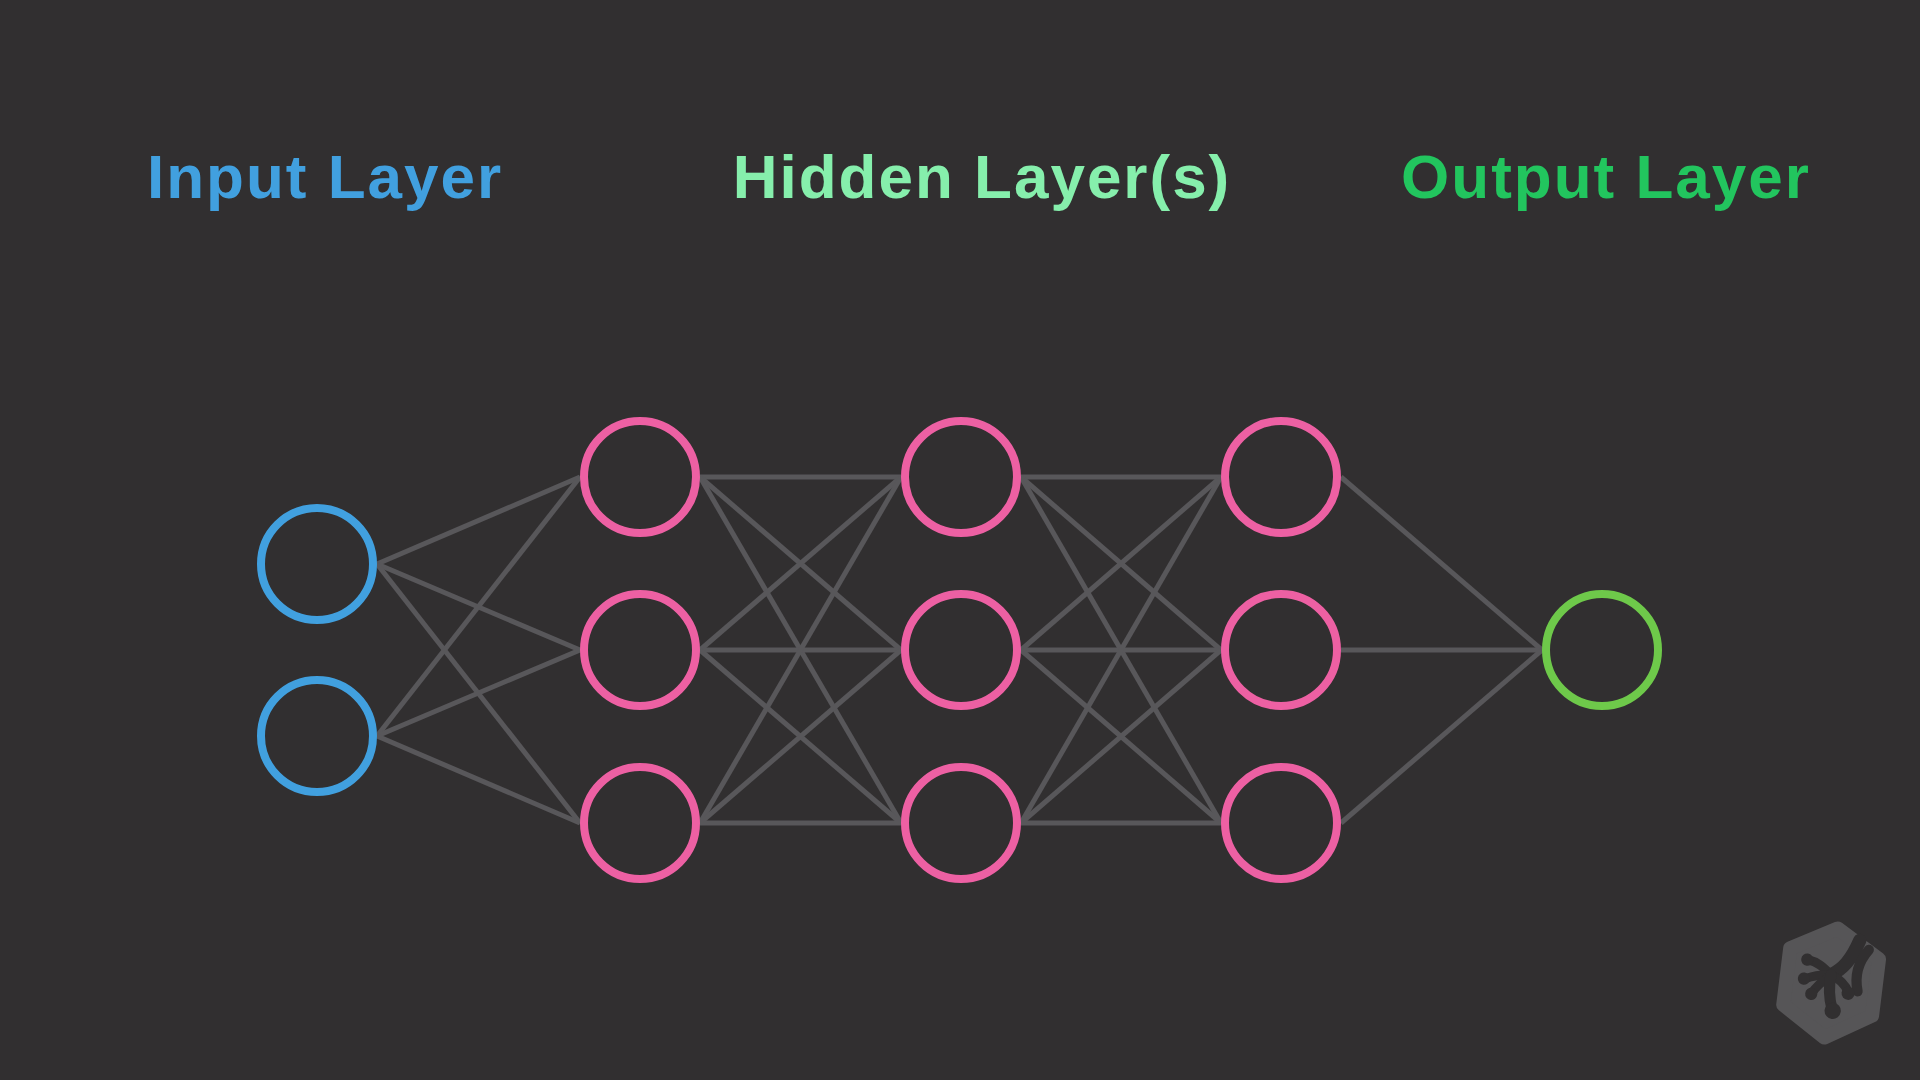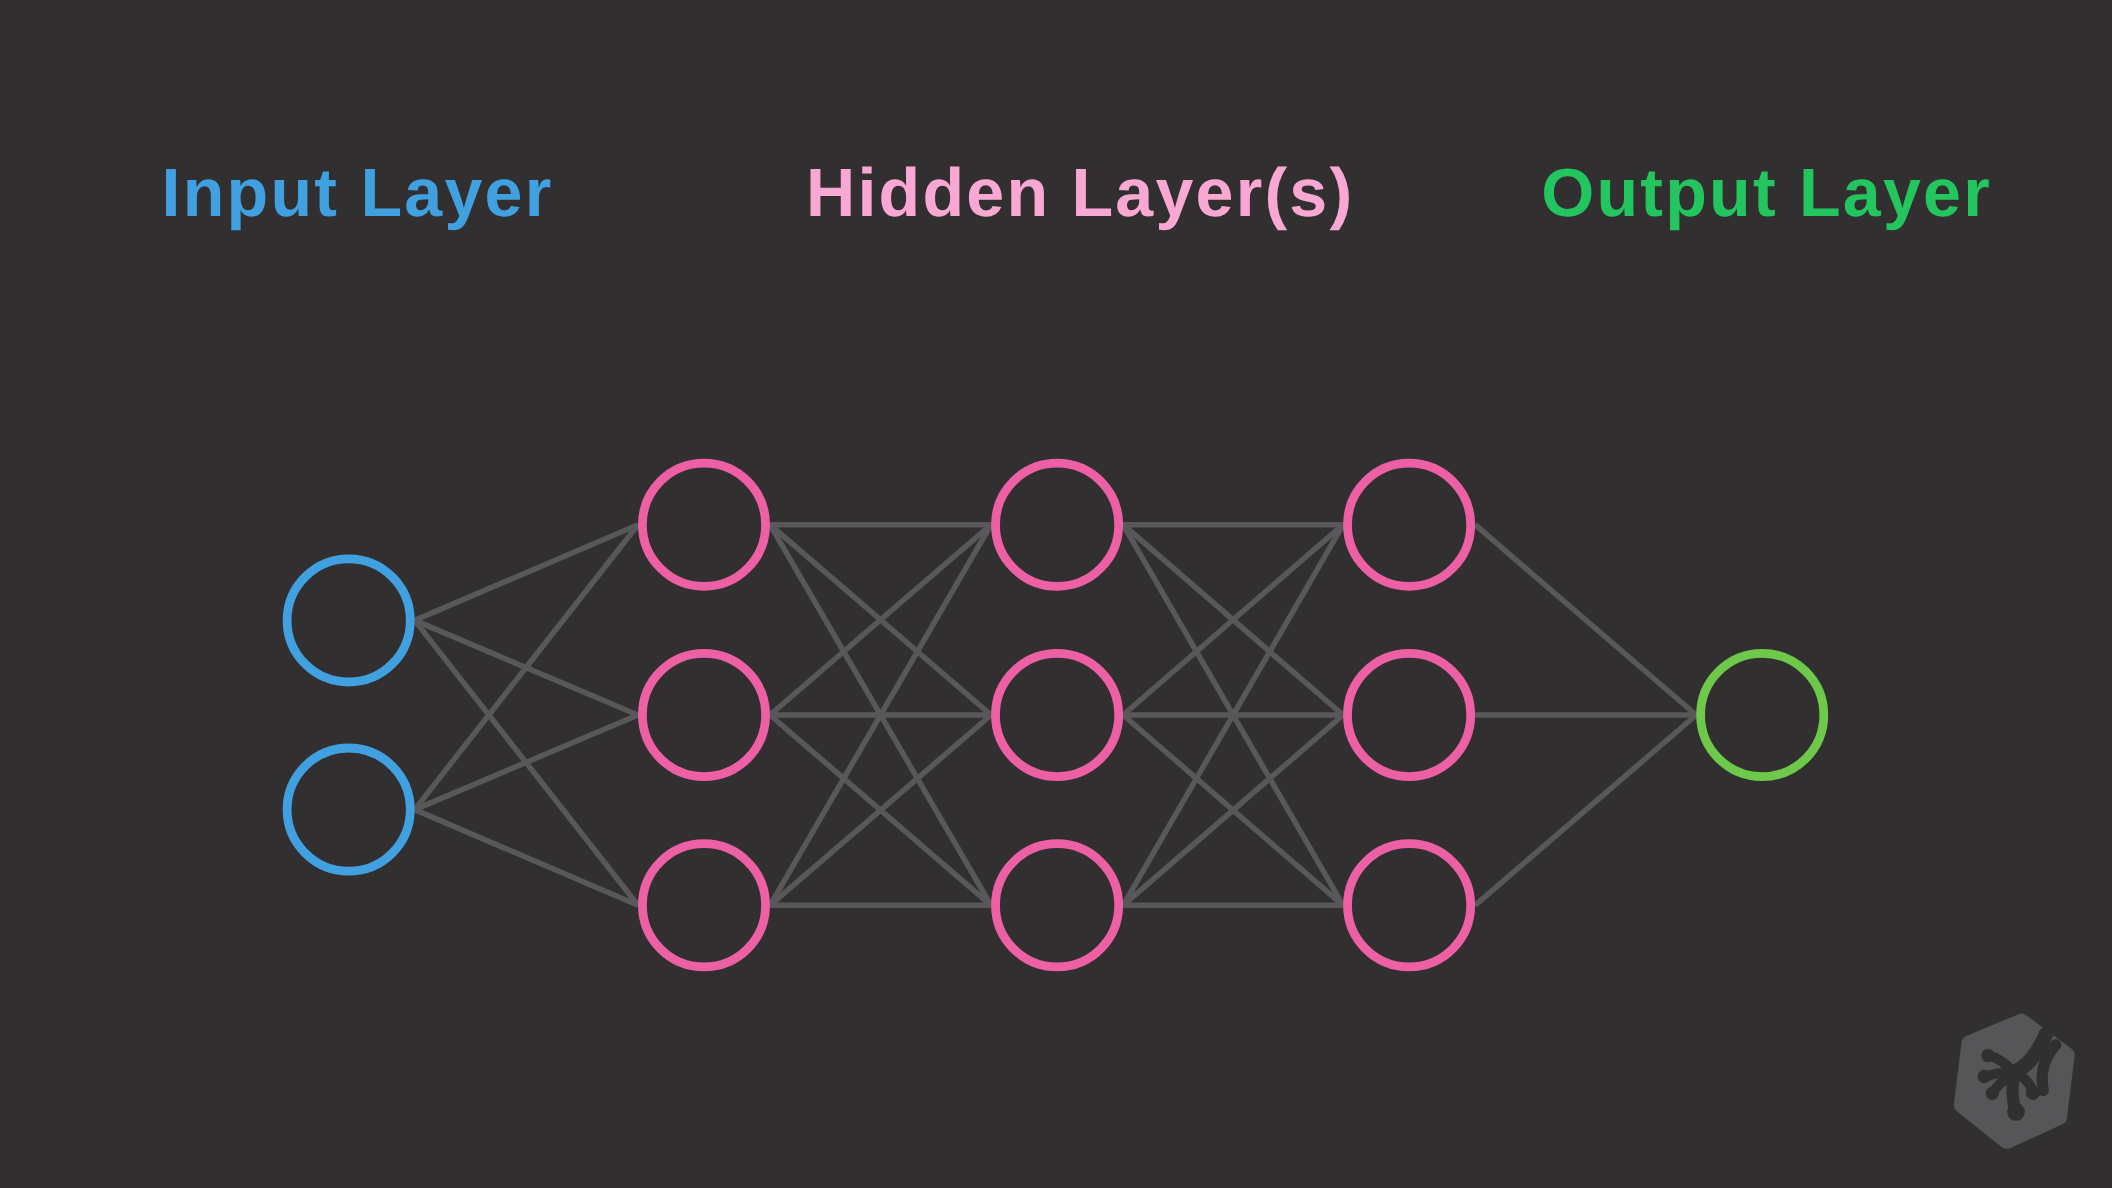--- a/index.html
+++ b/index.html
@@ -37,21 +37,21 @@
     position: absolute;
     transform: translate(-50%, -50%);
   }
 </style>
 </head>
 <body>
 
 <div class="stage">
 
   <span class="layer-label" style="left: 325px; top: 176px; color: rgb(65, 160, 223);">Input Layer</span>
-  <span class="layer-label" style="left: 982px; top: 176px; color: #f9a8d4;">Hidden Layer(s)</span>
+  <span class="layer-label" style="left: 982px; top: 176px; color: #86efac;">Hidden Layer(s)</span>
   <span class="layer-label" style="left: 1606px; top: 176px; color: #22c55e;">Output Layer</span>
 
   <svg class="network-svg" viewBox="0 0 1920 1080" xmlns="http://www.w3.org/2000/svg">
       <line x1="377" y1="564" x2="580" y2="477" stroke="#58575A" stroke-width="5"></line>
       <line x1="377" y1="564" x2="580" y2="650" stroke="#58575A" stroke-width="5"></line>
       <line x1="377" y1="564" x2="580" y2="823" stroke="#58575A" stroke-width="5"></line>
       <line x1="377" y1="736" x2="580" y2="477" stroke="#58575A" stroke-width="5"></line>
       <line x1="377" y1="736" x2="580" y2="650" stroke="#58575A" stroke-width="5"></line>
       <line x1="377" y1="736" x2="580" y2="823" stroke="#58575A" stroke-width="5"></line>
       <line x1="700" y1="477" x2="901" y2="477" stroke="#58575A" stroke-width="5"></line>

